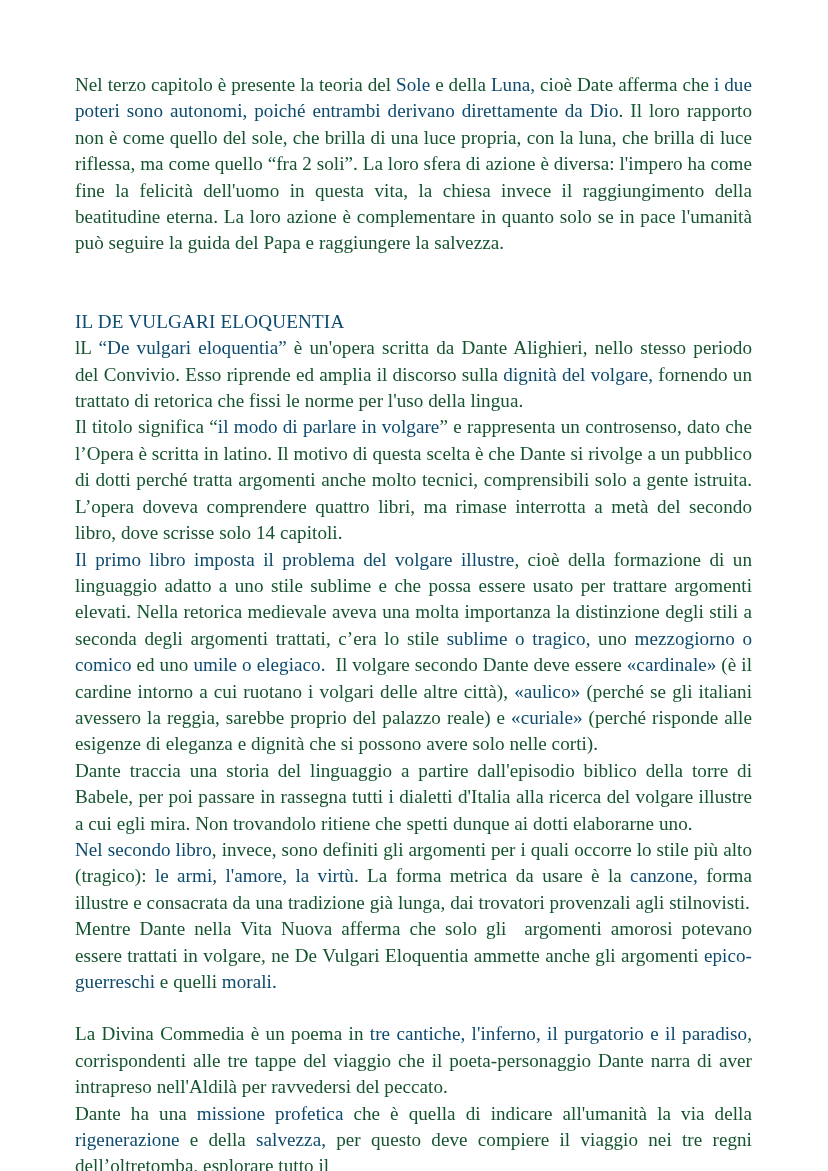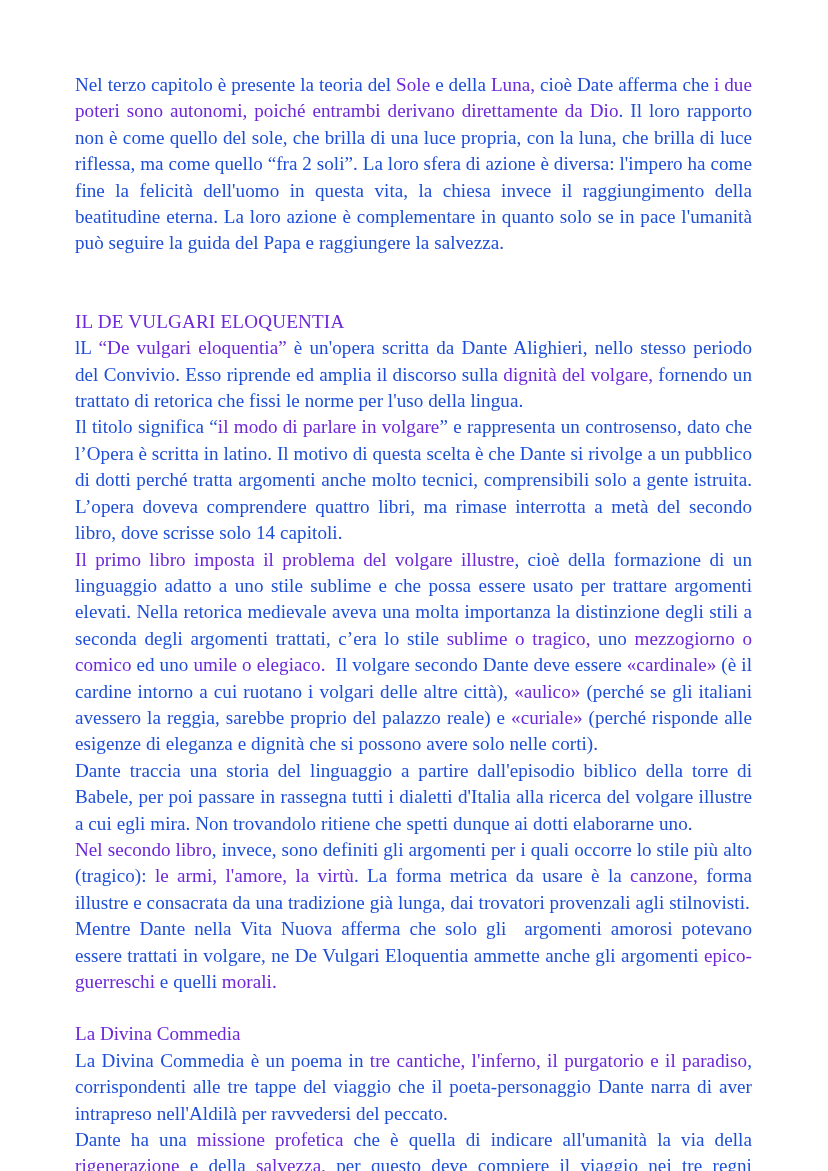--- a/index.html
+++ b/index.html
@@ -47,36 +47,35 @@
   h3.sub-heading {
     margin: 0;
     font-size: 19.1px;
     line-height: 26.4px;
     font-weight: normal;
     text-align: left;
     color: #2e7d33;
   }
   .gap-lg { height: 52px; }
   .gap-md { height: 26px; }
-  .g { color: #6d28d9; }
-  .blk { color: #1d4ed8; }
+  .g { color: #0c4a6e; }
+  .blk { color: #14532d; }
   span[data-bind] { white-space: pre-wrap; }
 </style>
 </head>
 <body>
 
 <div id="page">
   <div id="content">
       <p class="para"><span class="blk" data-bind="document.blocks.0.runs.0.text">Nel terzo capitolo è presente la teoria del </span><span class="g" data-bind="document.blocks.0.runs.1.text">Sole</span><span class="blk" data-bind="document.blocks.0.runs.2.text"> e della </span><span class="g" data-bind="document.blocks.0.runs.3.text">Luna,</span><span class="blk" data-bind="document.blocks.0.runs.4.text"> cioè Date afferma che </span><span class="g" data-bind="document.blocks.0.runs.5.text">i due poteri sono autonomi, poiché entrambi derivano direttamente da Dio</span><span class="blk" data-bind="document.blocks.0.runs.6.text">. Il loro rapporto non è come quello del sole, che brilla di una luce propria, con la luna, che brilla di luce riflessa, ma come quello “fra 2 soli”. La loro sfera di azione è diversa: l'impero ha come fine la felicità dell'uomo in questa vita, la chiesa invece il raggiungimento della beatitudine eterna. La loro azione è complementare in quanto solo se in pace l'umanità può seguire la guida del Papa e raggiungere la salvezza.</span></p>
       <div class="gap-lg"></div>
       <h2 class="section-heading"><span class="g" data-bind="document.blocks.2.runs.0.text">IL DE VULGARI ELOQUENTIA</span></h2>
       <p class="para"><span class="blk" data-bind="document.blocks.3.runs.0.text">lL </span><span class="g" data-bind="document.blocks.3.runs.1.text">“De vulgari eloquentia”</span><span class="blk" data-bind="document.blocks.3.runs.2.text"> è un'opera scritta da Dante Alighieri, nello stesso periodo del Convivio. Esso riprende ed amplia il discorso sulla </span><span class="g" data-bind="document.blocks.3.runs.3.text">dignità del volgare,</span><span class="blk" data-bind="document.blocks.3.runs.4.text"> fornendo un trattato di retorica che fissi le norme per l'uso della lingua.</span></p>
       <p class="para"><span class="blk" data-bind="document.blocks.4.runs.0.text">Il titolo significa “</span><span class="g" data-bind="document.blocks.4.runs.1.text">il modo di parlare in volgare</span><span class="blk" data-bind="document.blocks.4.runs.2.text">” e rappresenta un controsenso, dato che l’Opera è scritta in latino. Il motivo di questa scelta è che Dante si rivolge a un pubblico di dotti perché tratta argomenti anche molto tecnici, comprensibili solo a gente istruita. L’opera doveva comprendere quattro libri, ma rimase interrotta a metà del secondo libro, dove scrisse solo 14 capitoli.</span></p>
       <p class="para"><span class="g" data-bind="document.blocks.5.runs.0.text">Il primo libro imposta il problema del volgare illustre</span><span class="blk" data-bind="document.blocks.5.runs.1.text">, cioè della formazione di un linguaggio adatto a uno stile sublime e che possa essere usato per trattare argomenti elevati. Nella retorica medievale aveva una molta importanza la distinzione degli stili a seconda degli argomenti trattati, c’era lo stile </span><span class="g" data-bind="document.blocks.5.runs.2.text">sublime o tragico,</span><span class="blk" data-bind="document.blocks.5.runs.3.text"> uno </span><span class="g" data-bind="document.blocks.5.runs.4.text">mezzogiorno o comico</span><span class="blk" data-bind="document.blocks.5.runs.5.text"> ed uno </span><span class="g" data-bind="document.blocks.5.runs.6.text">umile o elegiaco.</span><span class="blk" data-bind="document.blocks.5.runs.7.text">  Il volgare secondo Dante deve essere </span><span class="g" data-bind="document.blocks.5.runs.8.text">«cardinale»</span><span class="blk" data-bind="document.blocks.5.runs.9.text"> (è il cardine intorno a cui ruotano i volgari delle altre città), </span><span class="g" data-bind="document.blocks.5.runs.10.text">«aulico»</span><span class="blk" data-bind="document.blocks.5.runs.11.text"> (perché se gli italiani avessero la reggia, sarebbe proprio del palazzo reale) e </span><span class="g" data-bind="document.blocks.5.runs.12.text">«curiale»</span><span class="blk" data-bind="document.blocks.5.runs.13.text"> (perché risponde alle esigenze di eleganza e dignità che si possono avere solo nelle corti).</span></p>
       <p class="para"><span class="blk" data-bind="document.blocks.6.runs.0.text">Dante traccia una storia del linguaggio a partire dall'episodio biblico della torre di Babele, per poi passare in rassegna tutti i dialetti d'Italia alla ricerca del volgare illustre a cui egli mira. Non trovandolo ritiene che spetti dunque ai dotti elaborarne uno.</span></p>
       <p class="para"><span class="g" data-bind="document.blocks.7.runs.0.text">Nel secondo libro</span><span class="blk" data-bind="document.blocks.7.runs.1.text">, invece, sono definiti gli argomenti per i quali occorre lo stile più alto (tragico): </span><span class="g" data-bind="document.blocks.7.runs.2.text">le armi, l'amore, la virtù</span><span class="blk" data-bind="document.blocks.7.runs.3.text">. La forma metrica da usare è la </span><span class="g" data-bind="document.blocks.7.runs.4.text">canzone,</span><span class="blk" data-bind="document.blocks.7.runs.5.text"> forma illustre e consacrata da una tradizione già lunga, dai trovatori provenzali agli stilnovisti.</span></p>
       <p class="para"><span class="blk" data-bind="document.blocks.8.runs.0.text">Mentre Dante nella Vita Nuova afferma che solo gli  argomenti amorosi potevano essere trattati in volgare, ne De Vulgari Eloquentia ammette anche gli argomenti </span><span class="g" data-bind="document.blocks.8.runs.1.text">epico-guerreschi</span><span class="blk" data-bind="document.blocks.8.runs.2.text"> e quelli </span><span class="g" data-bind="document.blocks.8.runs.3.text">morali.</span></p>
       <div class="gap-md"></div>
-      <h3 class="sub-heading"><span class="g" data-bind="document.blocks.10.runs.0.text">La Divina Commedia</span></h3>
       <p class="para"><span class="blk" data-bind="document.blocks.11.runs.0.text">La Divina Commedia è un poema in </span><span class="g" data-bind="document.blocks.11.runs.1.text">tre cantiche, l'inferno, il purgatorio e il paradiso</span><span class="blk" data-bind="document.blocks.11.runs.2.text">, corrispondenti alle tre tappe del viaggio che il poeta-personaggio Dante narra di aver intrapreso nell'Aldilà per ravvedersi del peccato.</span></p>
       <p class="para"><span class="blk" data-bind="document.blocks.12.runs.0.text">Dante ha una </span><span class="g" data-bind="document.blocks.12.runs.1.text">missione profetica</span><span class="blk" data-bind="document.blocks.12.runs.2.text"> che è quella di indicare all'umanità la via della </span><span class="g" data-bind="document.blocks.12.runs.3.text">rigenerazione</span><span class="blk" data-bind="document.blocks.12.runs.4.text"> e della </span><span class="g" data-bind="document.blocks.12.runs.5.text">salvezza,</span><span class="blk" data-bind="document.blocks.12.runs.6.text"> per questo deve compiere il viaggio nei tre regni dell’oltretomba, esplorare tutto il </span></p>
     </div>
 </div>
 
 </body></html>

